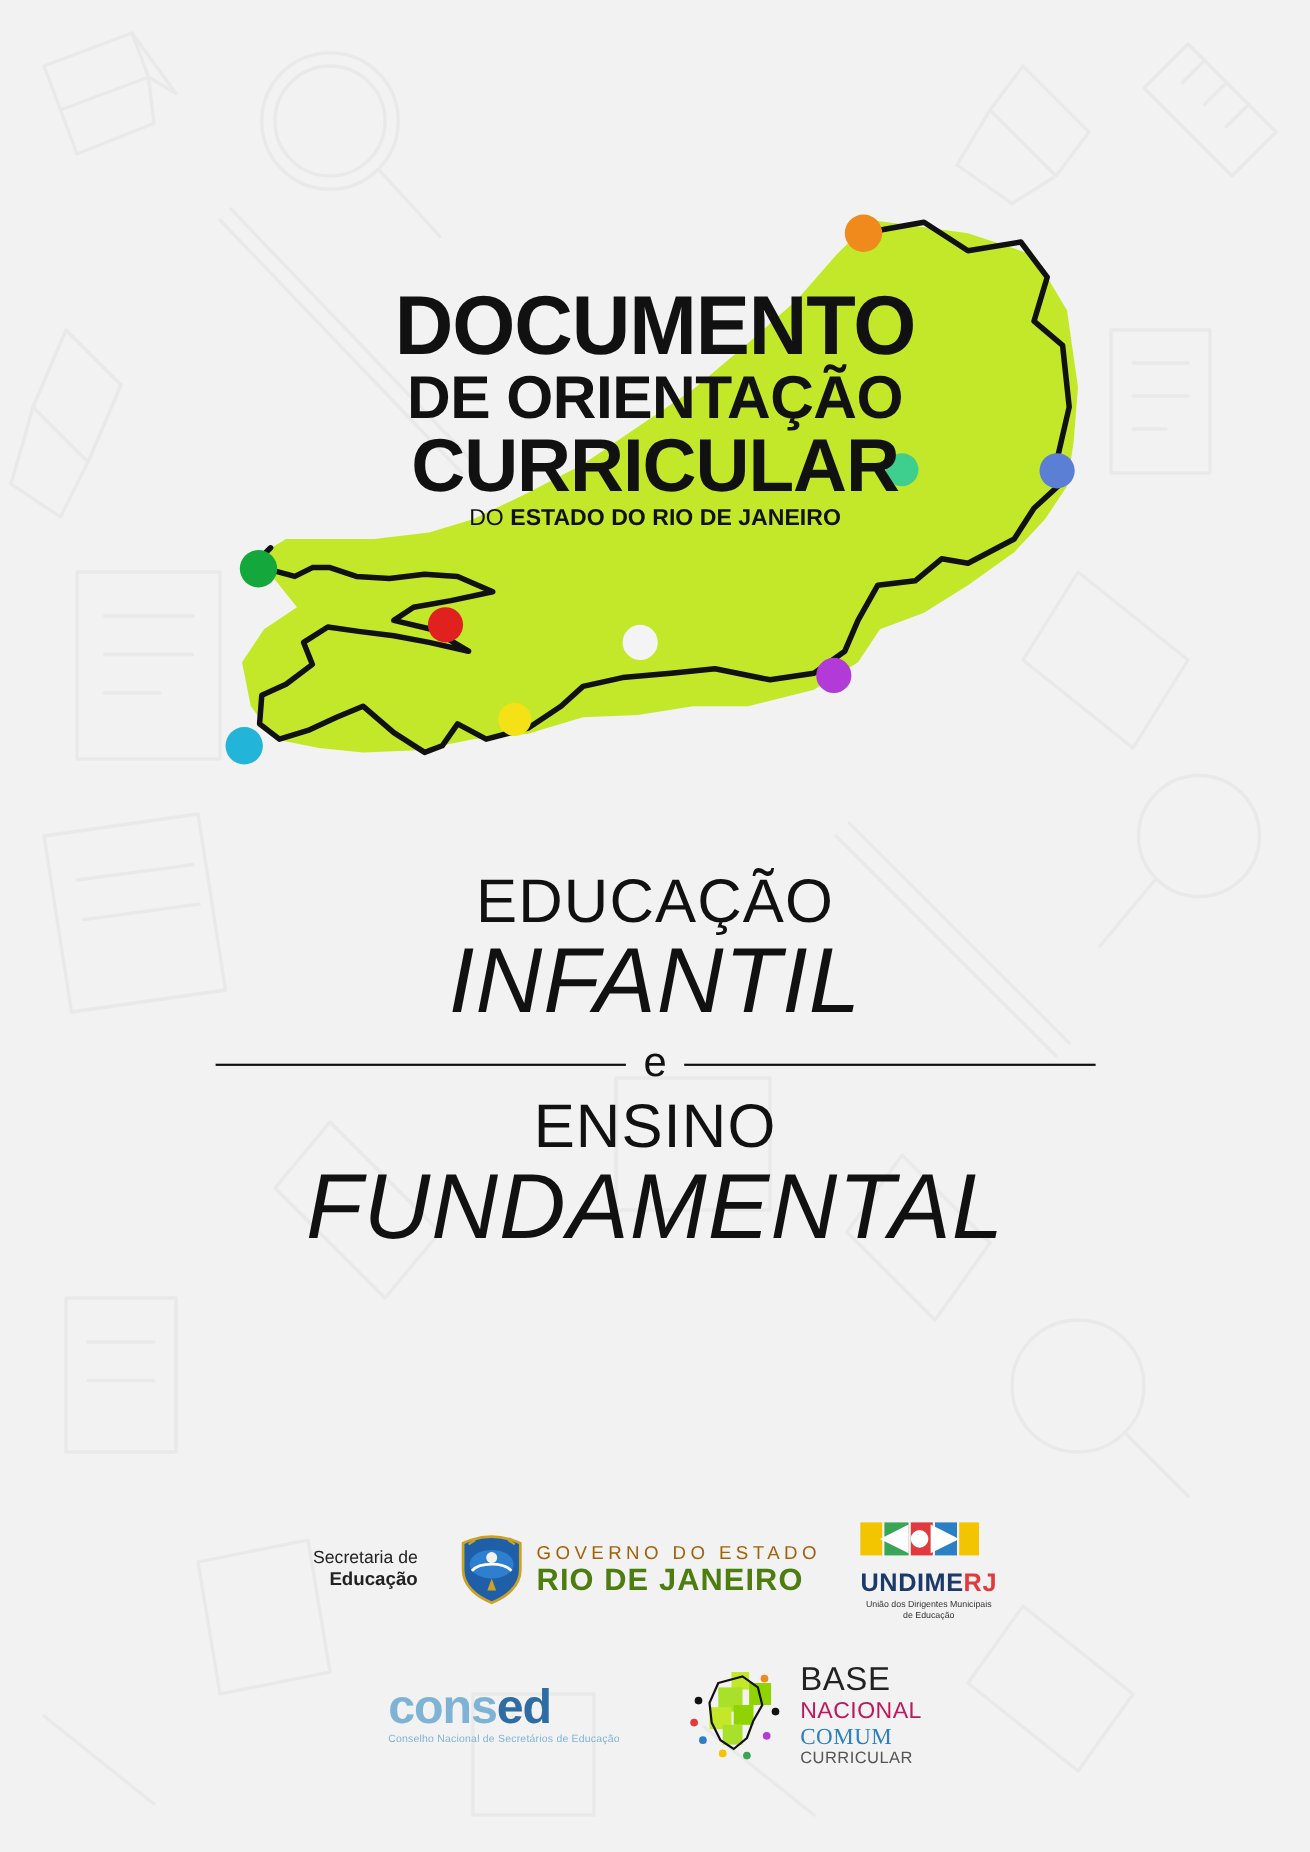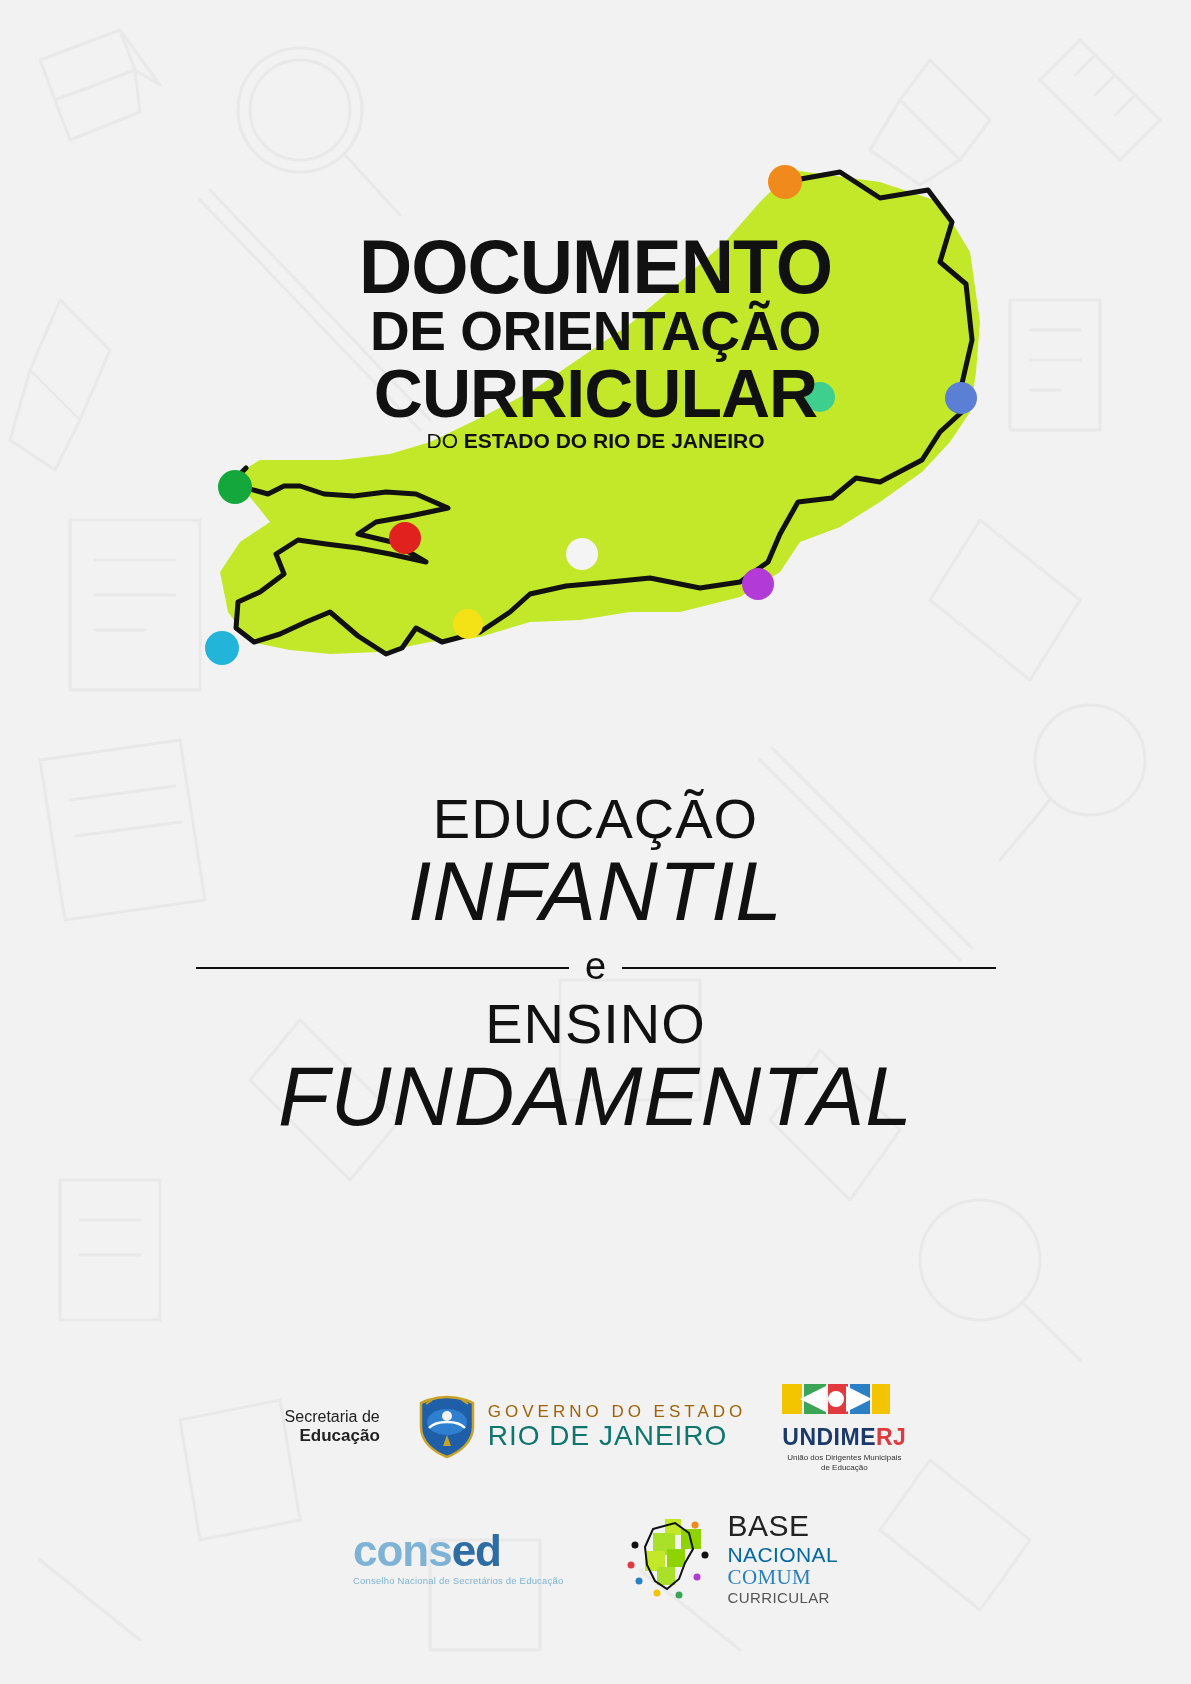--- a/index.html
+++ b/index.html
@@ -28,21 +28,21 @@
   .cover {
     position: absolute;
     inset: 0;
     z-index: 2;
   }
 
   
   .hero {
     position: absolute;
     left: 0;
-    top: 132px;
+    top: 162px;
     width: 1191px;
     height: 600px;
   }
   .map-svg {
     position: absolute;
     left: 180px;
     top: 10px;
   }
   .title-block {
     position: absolute;
@@ -178,23 +178,23 @@
     gap: 10px;
   }
   .gov-rj .txt { line-height: 1.05; }
   .gov-rj .g1 {
     font-size: 17px;
     letter-spacing: 4px;
     color: #a16207;
   }
   .gov-rj .g2 {
     font-size: 28px;
-    font-weight: normal;
+    font-weight: bold;
     letter-spacing: 1px;
-    color: #0f766e;
+    color: #4d7c0f;
   }
 
   .undime .u1 {
     font-size: 23px;
     font-weight: bold;
     color: #1b3a6b;
     letter-spacing: 0.5px;
   }
   .undime .u1 .rj { color: #e03a3e; }
   .undime .u2 {
@@ -220,21 +220,21 @@
     letter-spacing: 0.2px;
   }
 
   .bncc {
     display: flex;
     align-items: center;
     gap: 12px;
   }
   .bncc .btxt { line-height: 1.12; }
   .bncc .b1 { font-size: 30px; color: #222; letter-spacing: 0.5px; }
-  .bncc .b2 { font-size: 21px; color: #0369a1; letter-spacing: 0.4px; }
+  .bncc .b2 { font-size: 21px; color: #be185d; letter-spacing: 0.4px; }
   .bncc .b3 { font-size: 21px; color: #2b7fc4; letter-spacing: 0.4px; font-family: Liberation Serif, serif; }
   .bncc .b4 { font-size: 15px; color: #555; letter-spacing: 0.4px; }
 </style>
 </head>
 <body>
 
 <svg class="bg-pattern" width="1191" height="1684" viewBox="0 0 1191 1684" fill="none" xmlns="http://www.w3.org/2000/svg" aria-hidden="true">
   <rect x="0" y="0" width="1191" height="1684" fill="#f2f2f2"></rect>
   <g stroke="#e2e2e2" stroke-width="3" fill="none" stroke-linecap="round" stroke-linejoin="round">
 

